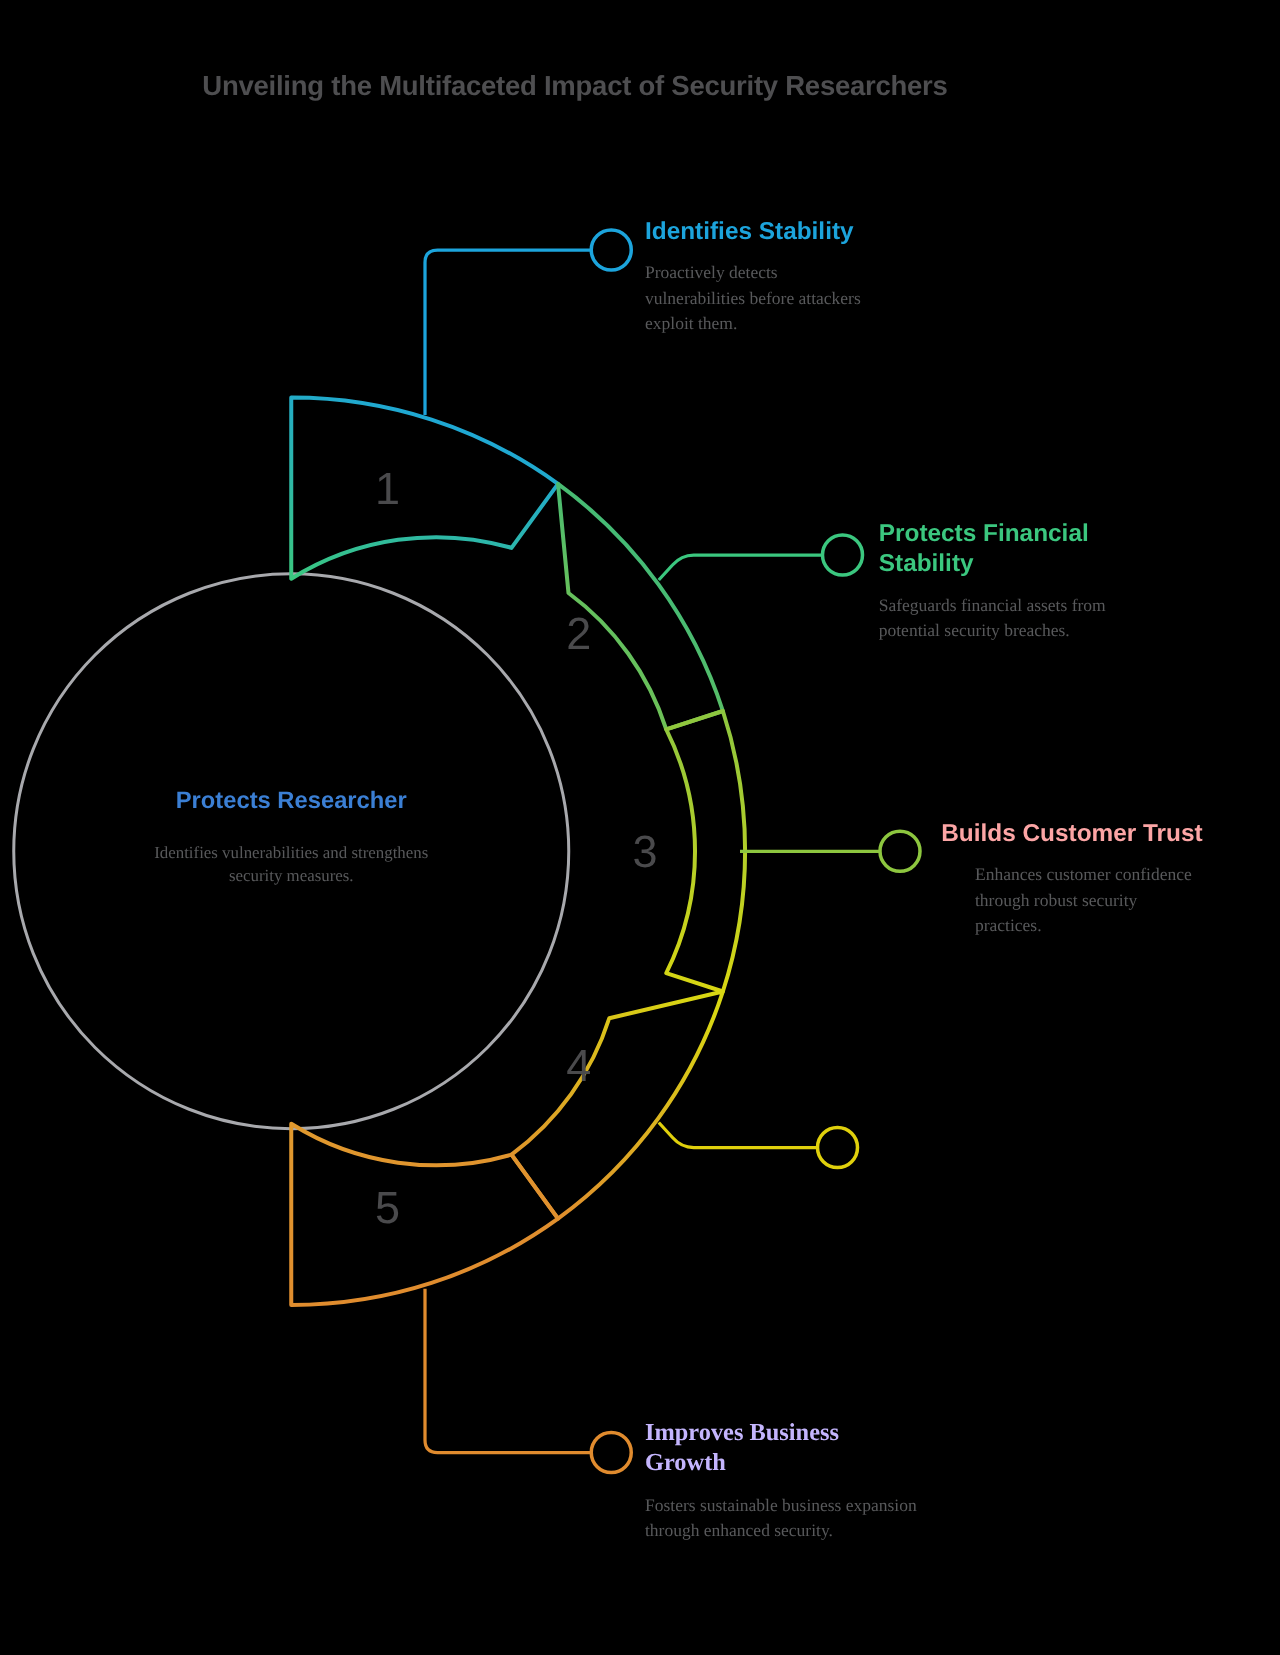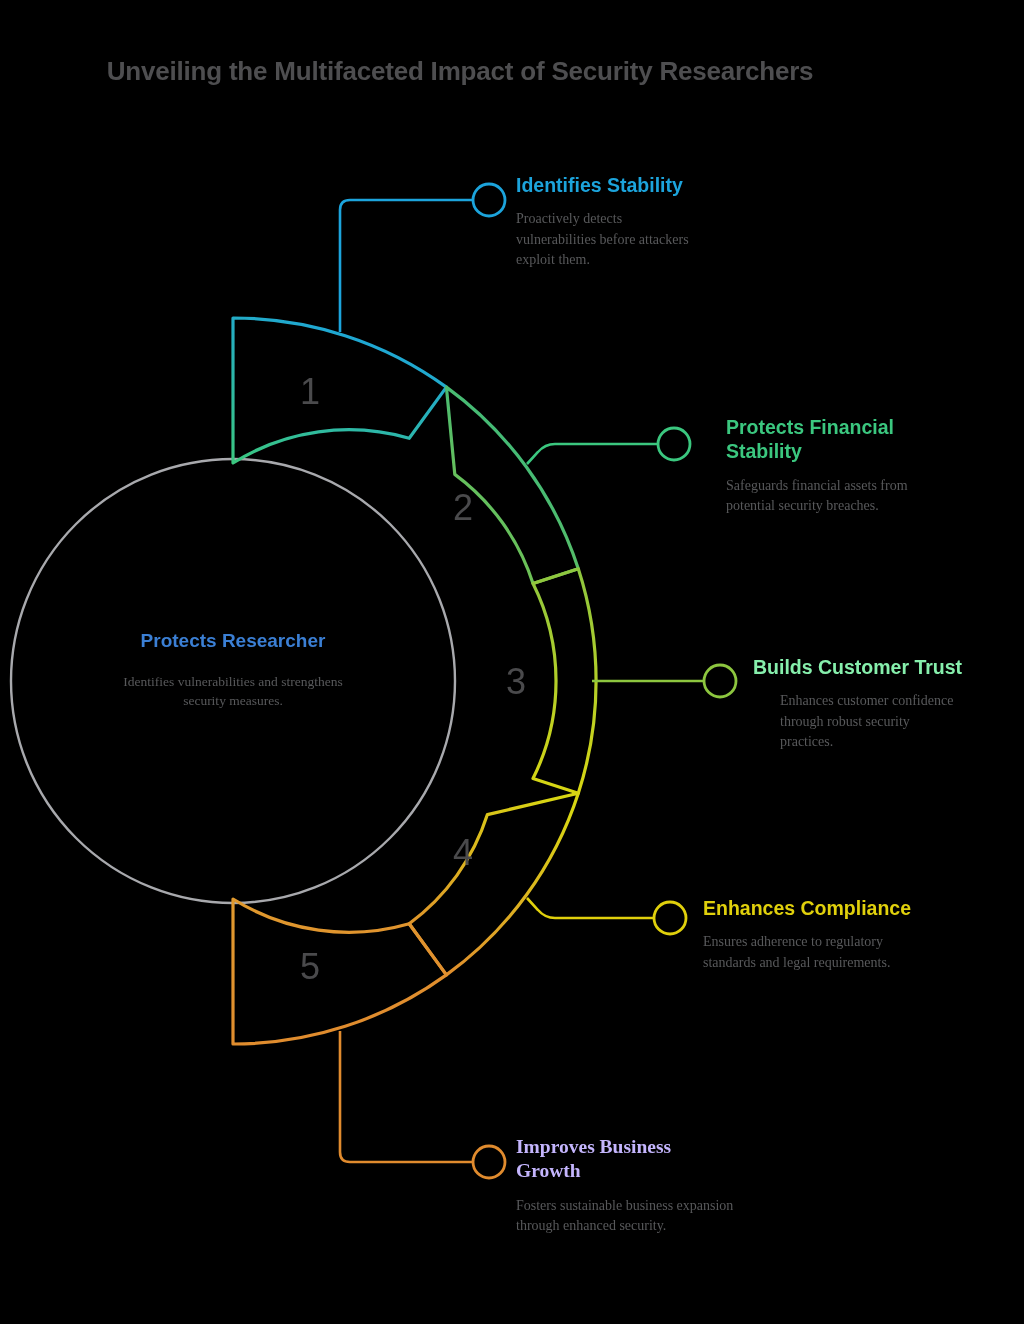--- a/index.html
+++ b/index.html
@@ -20,21 +20,21 @@
     inset: 0;
     width: 1024px;
     height: 1324px;
   }
   #title {
     position: absolute;
     left: 0;
     top: 56px;
     width: 920px;
     text-align: center;
-    font-size: 26px;
+    font-size: 22px;
     font-weight: bold;
     color: #4e4e50;
     letter-spacing: -0.2px;
   }
   svg.diagram {
     position: absolute;
     left: 0;
     top: 0;
     width: 1024px;
     height: 1324px;
@@ -147,33 +147,29 @@
   </svg>
 
   <div class="center-title" style="left:83px; top:630px; width:300px;">Protects Researcher</div>
   <div class="center-desc" style="left:103px; top:672px; width:260px;">Identifies vulnerabilities and strengthens security measures.</div>
 
   <div class="callout" style="left:516px; top:173px; width:260px;">
     <p class="callout-title" style="color:#1ca4dc;">Identifies Stability</p>
     <p class="callout-desc" style="width:180px;">Proactively detects vulnerabilities before attackers exploit them.</p>
   </div>
 
-  <div class="callout" style="left:726px; top:415px; width:230px;">
+  <div class="callout" style="left:703px; top:415px; width:230px;">
     <p class="callout-title" style="color:#3bc77f; width:195px;">Protects Financial Stability</p>
     <p class="callout-desc" style="width:215px;">Safeguards financial assets from potential security breaches.</p>
   </div>
 
   <div class="callout" style="left:753px; top:655px; width:250px;">
-    <p class="callout-title" style="color:#86efac;">Builds Customer Trust</p>
+    <p class="callout-title" style="color:#fca5a5;">Builds Customer Trust</p>
     <p class="callout-desc" style="width:175px;margin-left:27px;">Enhances customer confidence through robust security practices.</p>
   </div>
 
-  <div class="callout" style="left:703px; top:896px; width:250px;">
-    <p class="callout-title" style="color:#e0d00c;">Enhances Compliance</p>
-    <p class="callout-desc" style="width:190px;">Ensures adherence to regulatory standards and legal requirements.</p>
-  </div>
 
   <div class="callout" style="left:516px; top:1135px; width:250px;">
     <p class="callout-title" style="color:#c4b5fd; width:205px;font-family:Liberation Serif, serif;">Improves Business Growth</p>
     <p class="callout-desc" style="width:225px;">Fosters sustainable business expansion through enhanced security.</p>
   </div>
 
 </div>
 
 </body></html>

